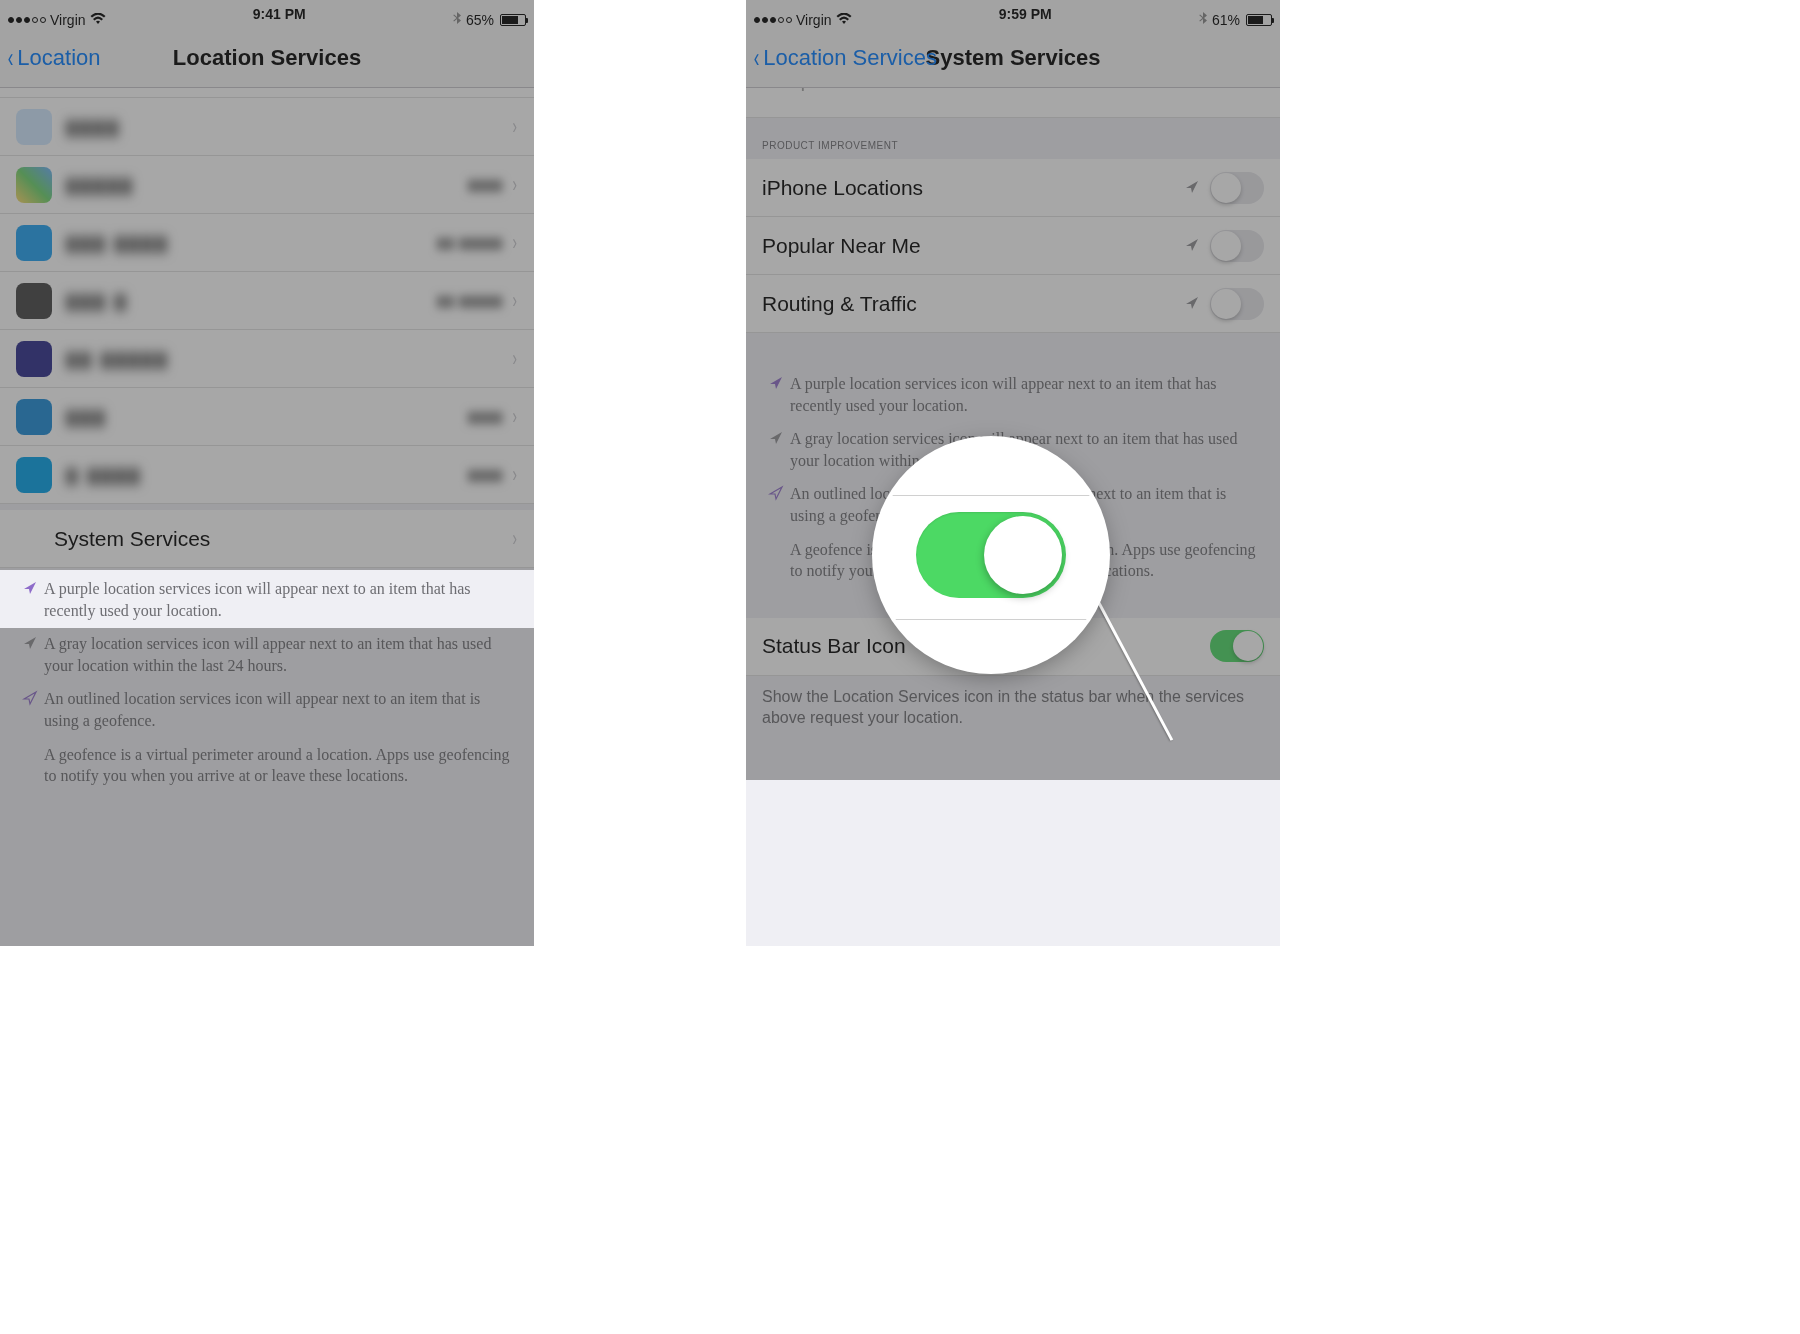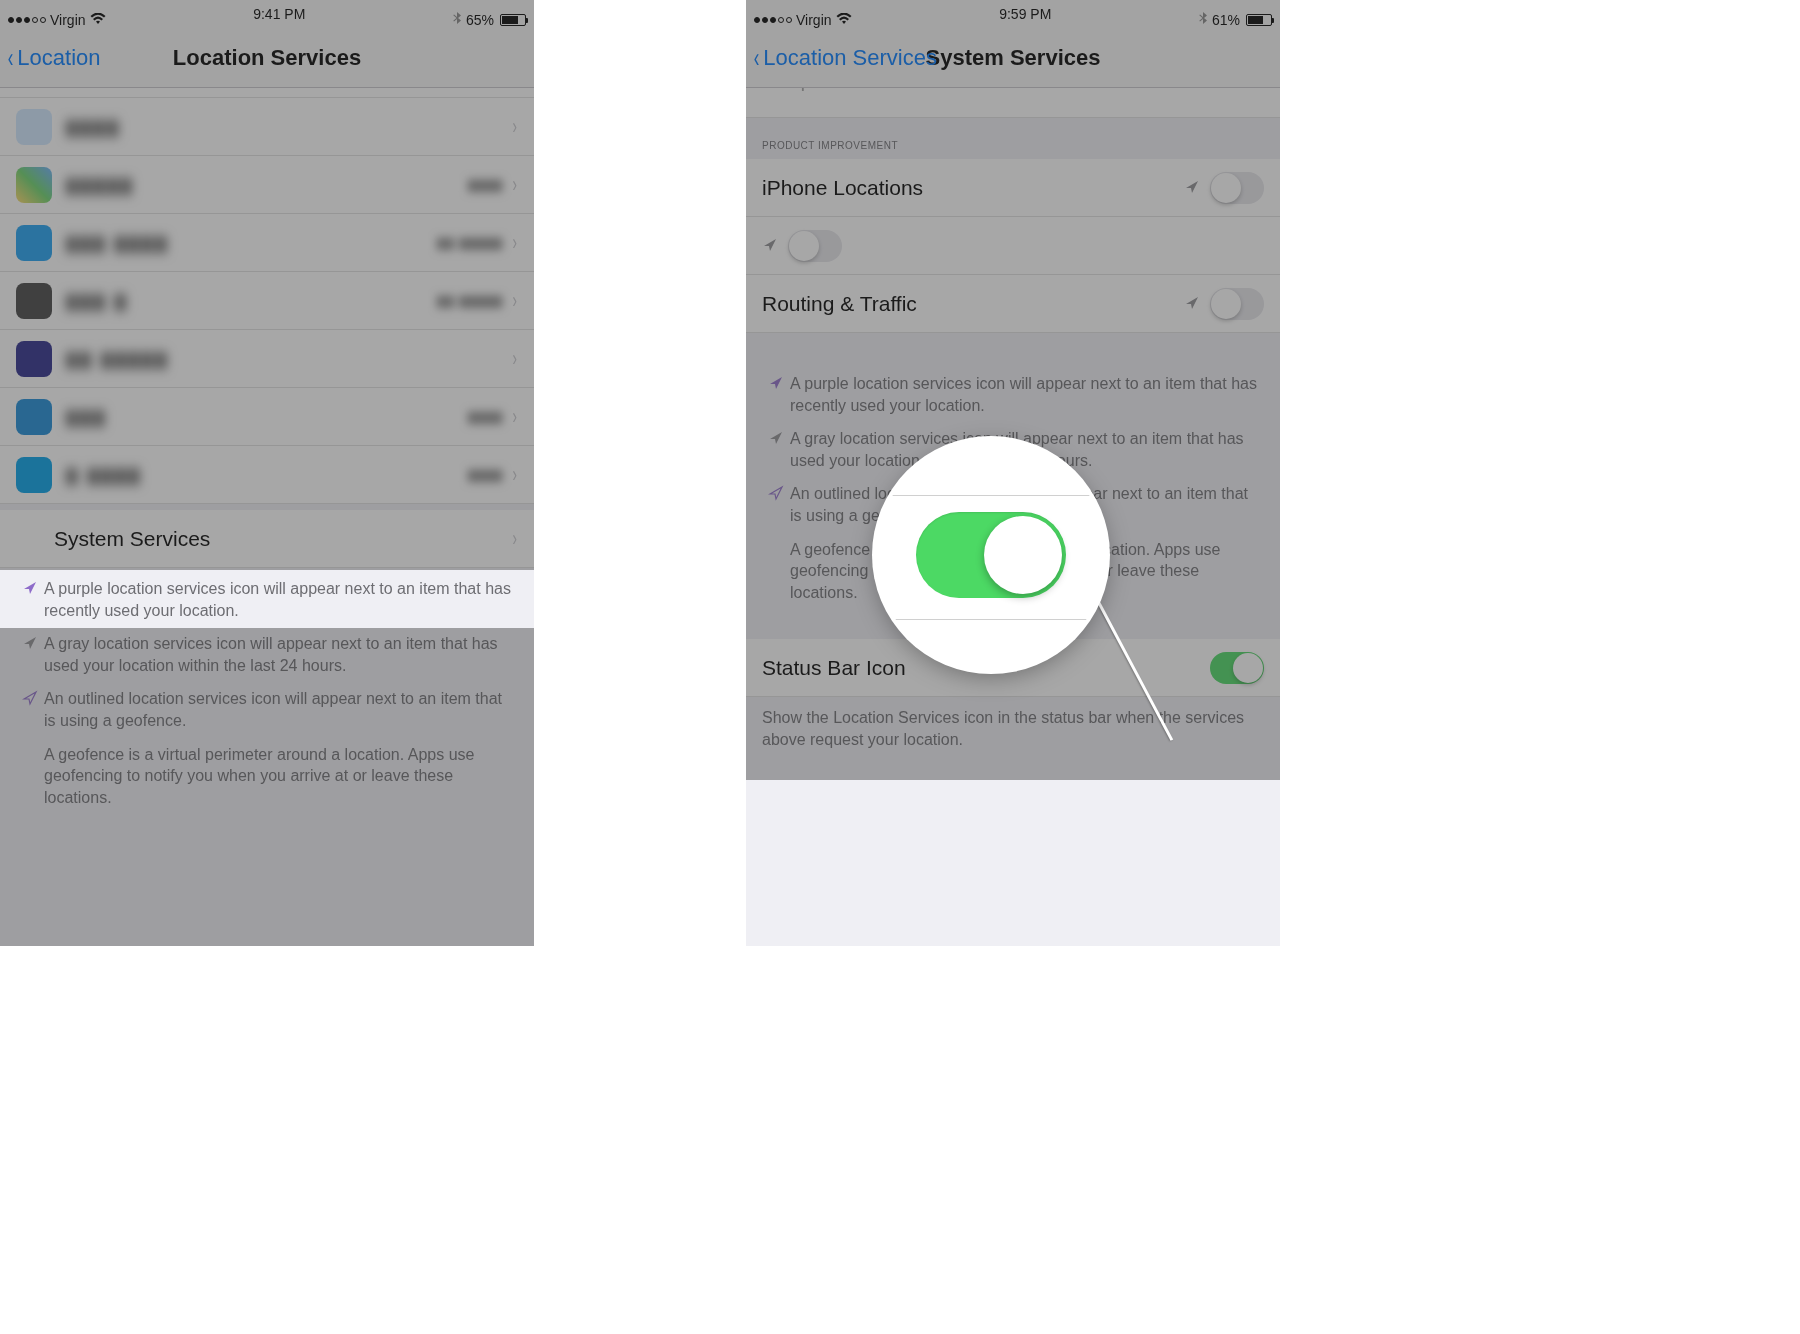--- a/index.html
+++ b/index.html
@@ -31,21 +31,21 @@
     justify-content: space-between;
     padding: 0 8px;
     font-size: 14px;
     color: #000;
     border-bottom: 0;
   }
   .sb-left, .sb-right { display:flex; align-items:center; gap:4px;margin-top:12px; }
   .dots { display:flex; gap:2px; }
   .dot { width:6px; height:6px; border-radius:50%; border:1px solid #000; }
   .dot.fill { background:#000; }
-  .sb-time { font-weight:400; }
+  .sb-time { font-weight:700; }
   .battery {
     width: 26px; height: 12px; border:1px solid #000; border-radius:2px; position:relative; margin-left:2px;
   }
   .battery::after { content:""; position:absolute; right:-3px; top:3px; width:2px; height:5px; background:#000; border-radius:0 1px 1px 0;}
   .battery-fill { position:absolute; left:1px; top:1px; bottom:1px; background:#000; }
 
   
   .nav-bar {
     height: 60px;
     background: #f7f7f7;
@@ -84,21 +84,21 @@
     font-size:10px;
     color:#6d6d72;
     letter-spacing:0.5px;
   }
   .section-footer {
     padding: 10px 16px 16px;
     font-size:16px;
     color:#6d6d72;
     line-height:1.35;
   }
-  .footer-line { display:flex; margin-bottom:12px; }
+  .footer-line { display:flex; margin-bottom:12px;font-family:Liberation Serif, serif; }
   .footer-line .arrow-col { width:28px; flex-shrink:0; display:flex; justify-content:center; padding-top:2px;}
   .footer-line .text-col { flex:1; }
 
   .blur-text { filter: blur(6px); color:#333; font-weight:600; letter-spacing:2px;}
   .blur-right { filter: blur(5px); color:#555; font-size:16px; margin-right:8px;}
 
   
   .dim-overlay {
     position:absolute;
     left:0; right:0;
@@ -345,20 +345,21 @@
     <div class="row">
       <span class="label">iPhone Locations</span>
       <span class="loc-arrow"><svg class="loc-svg" viewBox="0 0 16 16">
             <path d="M2 9 L14 2 L8 14 L7 9 Z" fill="#8e8e93"></path>
           </svg></span>
       <span class="toggle small">
           <span class="knob"></span>
         </span>
     </div>
     <div class="row">
+      <span class="label">Popular Near Me</span>
       <span class="loc-arrow"><svg class="loc-svg" viewBox="0 0 16 16">
             <path d="M2 9 L14 2 L8 14 L7 9 Z" fill="#8e8e93"></path>
           </svg></span>
       <span class="toggle small">
           <span class="knob"></span>
         </span>
     </div>
     <div class="row">
       <span class="label">Routing &amp; Traffic</span>
       <span class="loc-arrow"><svg class="loc-svg" viewBox="0 0 16 16">

